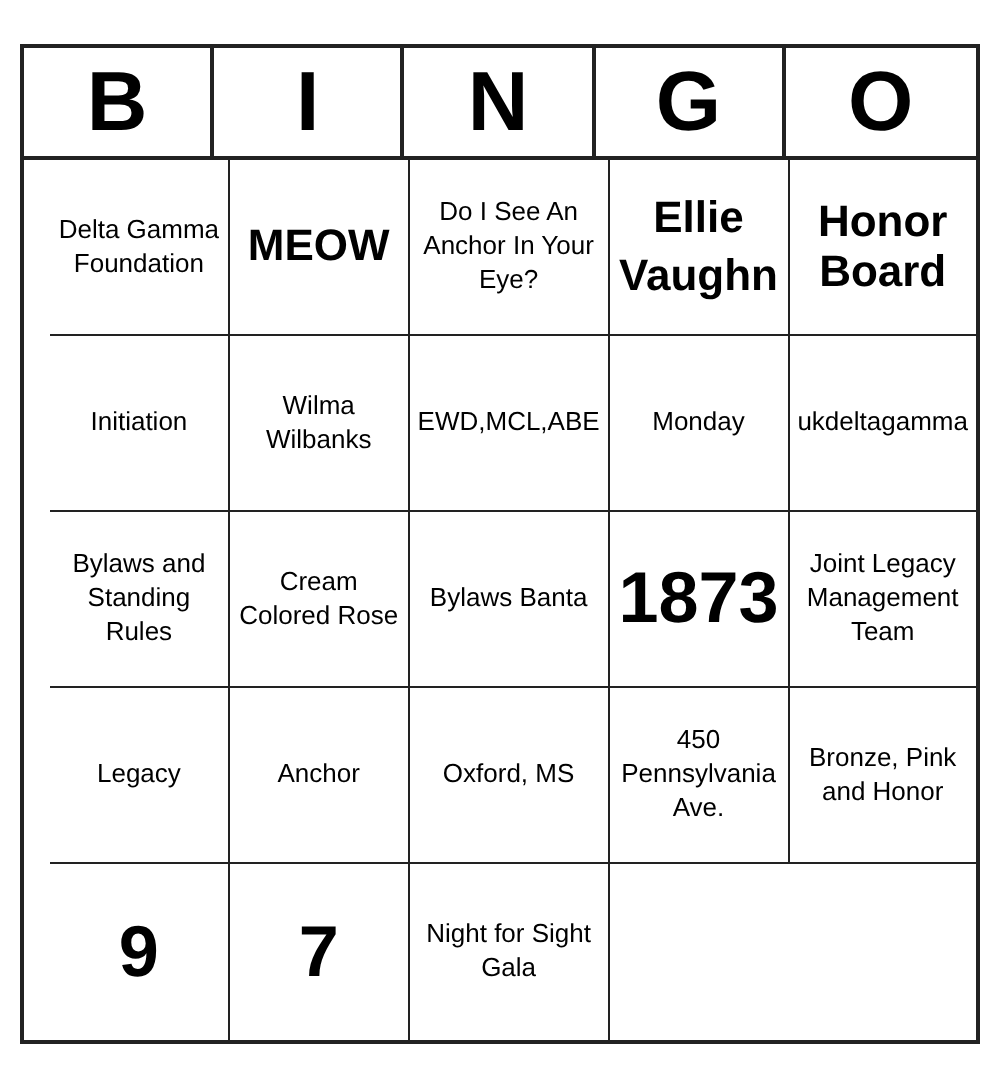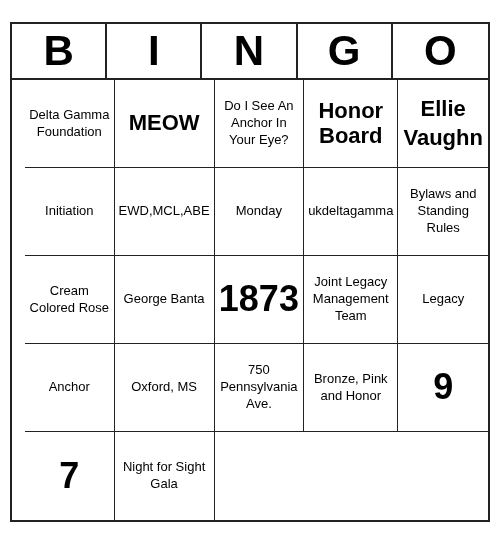--- a/index.html
+++ b/index.html
@@ -79,33 +79,34 @@
   <div class="bingo-header-cell">B</div>
       <div class="bingo-header-cell">I</div>
       <div class="bingo-header-cell">N</div>
       <div class="bingo-header-cell">G</div>
       <div class="bingo-header-cell">O</div>
     </div>
   <div class="bingo-grid">
   <div class="bingo-cell">Delta Gamma Foundation</div>
       <div class="bingo-cell large-text">MEOW</div>
       <div class="bingo-cell">Do I See An Anchor In Your Eye?</div>
+      <div class="bingo-cell large-text">Ellie Vaughn</div>
       <div class="bingo-cell honor-board">Honor Board</div>
-      <div class="bingo-cell large-text">Ellie Vaughn</div>
       <div class="bingo-cell">Initiation</div>
+      <div class="bingo-cell">Wilma Wilbanks</div>
       <div class="bingo-cell">EWD,MCL,ABE</div>
       <div class="bingo-cell">Monday</div>
       <div class="bingo-cell">ukdeltagamma</div>
       <div class="bingo-cell">Bylaws and Standing Rules</div>
       <div class="bingo-cell">Cream Colored Rose</div>
-      <div class="bingo-cell">George Banta</div>
+      <div class="bingo-cell">Bylaws Banta</div>
       <div class="bingo-cell xlarge-text">1873</div>
       <div class="bingo-cell">Joint Legacy Management Team</div>
       <div class="bingo-cell">Legacy</div>
       <div class="bingo-cell">Anchor</div>
       <div class="bingo-cell">Oxford, MS</div>
-      <div class="bingo-cell">750 Pennsylvania Ave.</div>
+      <div class="bingo-cell">450 Pennsylvania Ave.</div>
       <div class="bingo-cell">Bronze, Pink and Honor</div>
       <div class="bingo-cell xlarge-text">9</div>
       <div class="bingo-cell xlarge-text">7</div>
       <div class="bingo-cell">Night for Sight Gala</div>
     </div>
 </div>
 
 </body></html>

